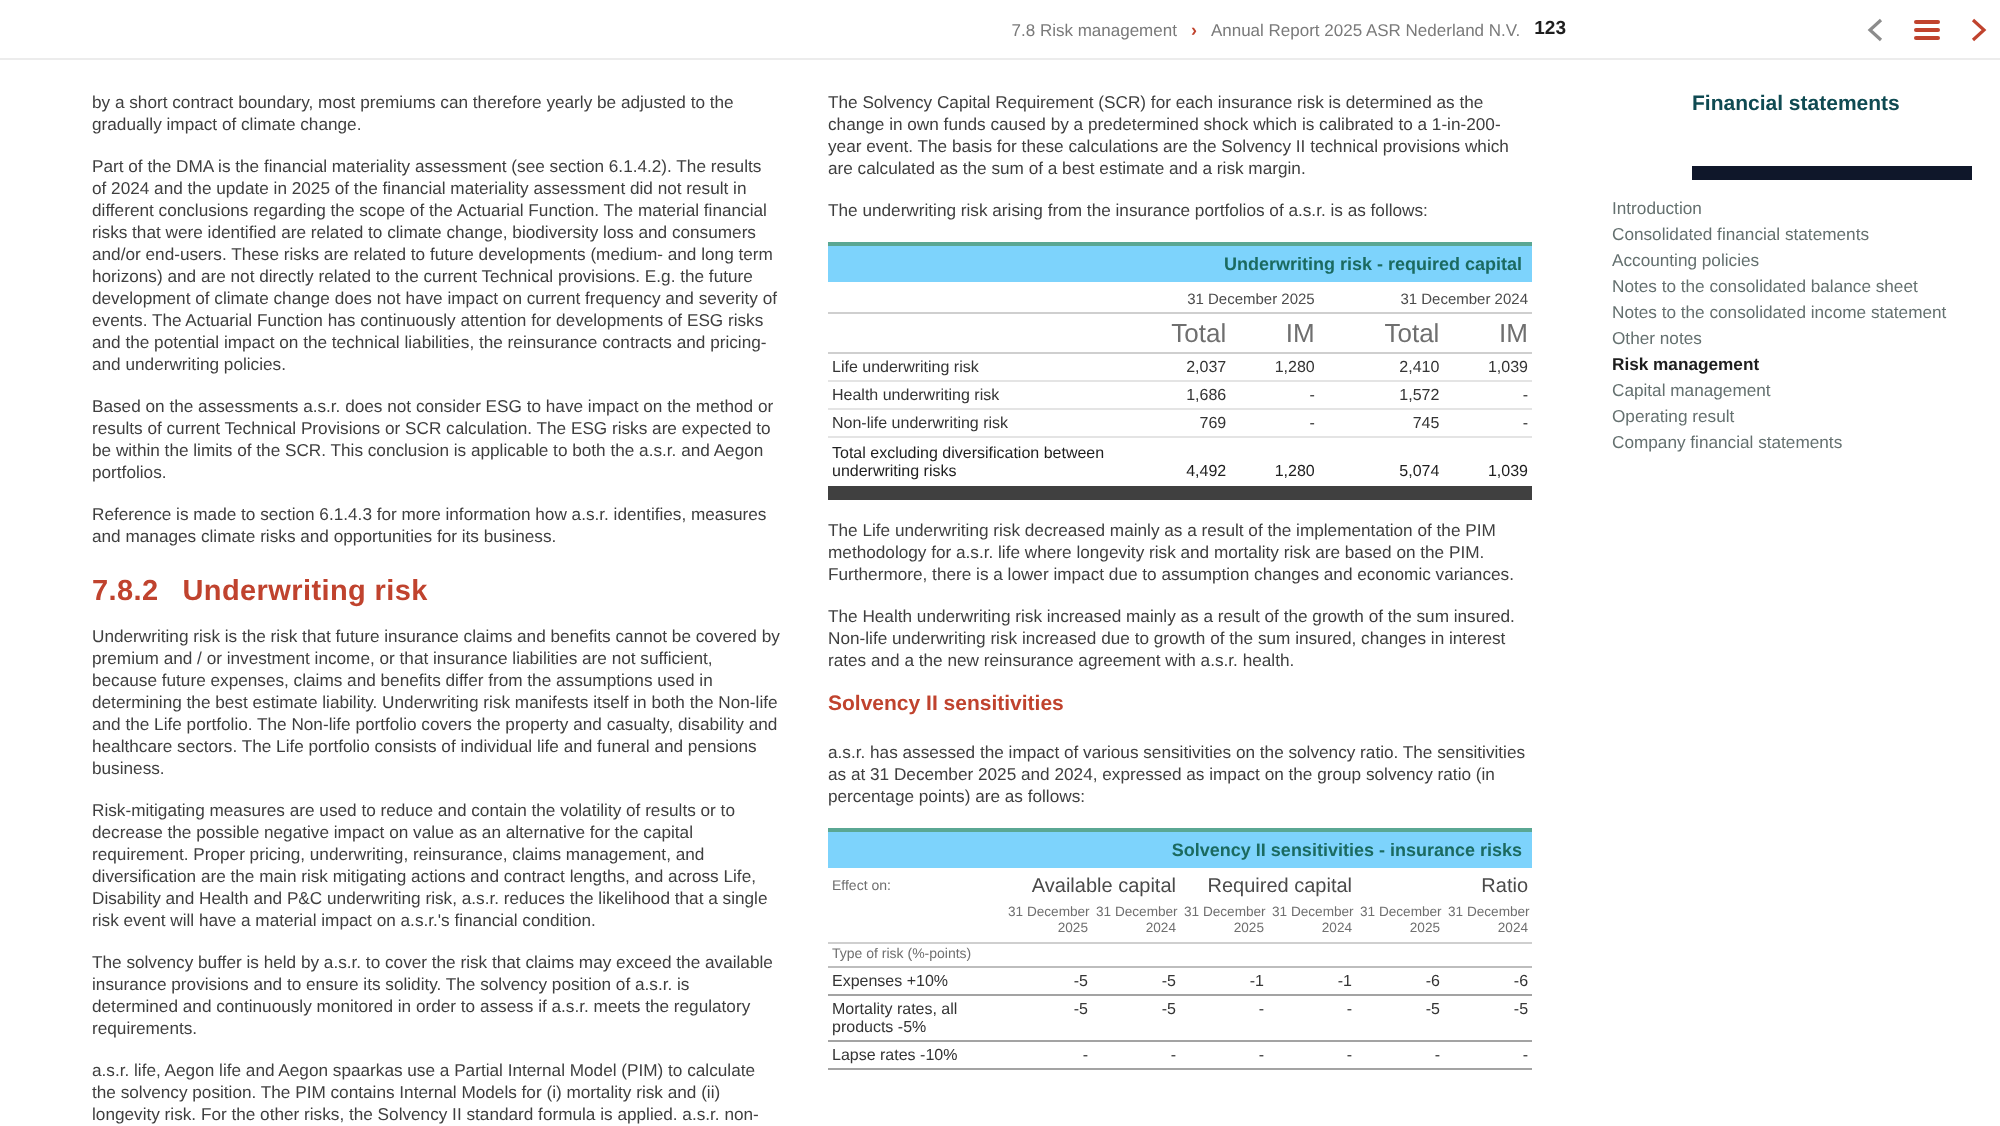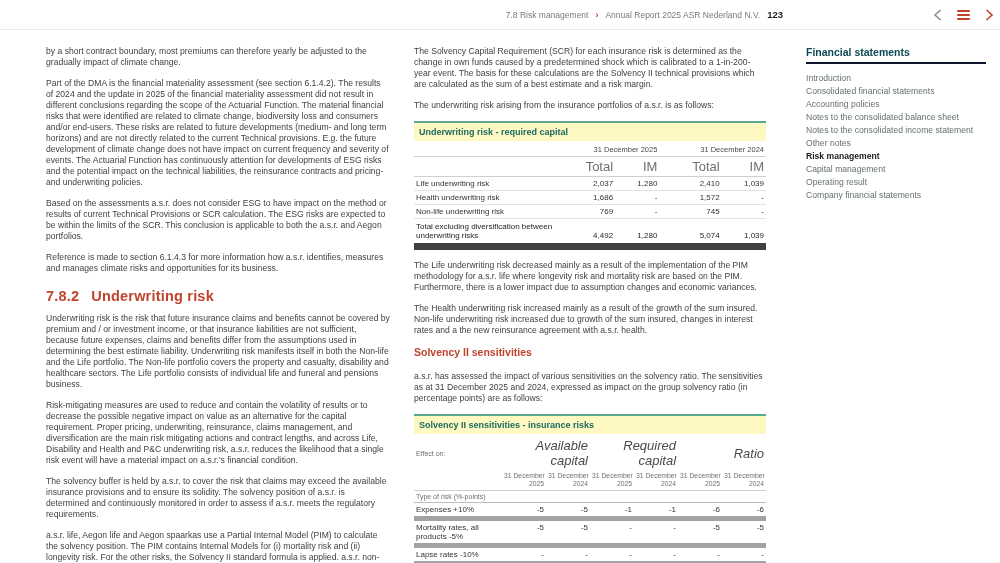--- a/index.html
+++ b/index.html
@@ -31,54 +31,55 @@
   .col.right { width: 352px; margin-left: 24px; }
   p.body { font-size: 8.6px; line-height: 11px; margin-bottom: 10px; color: #3f3f3f; }
   h2.section { color: #c0432e; font-size: 14.5px; font-weight: bold; margin: 14px 0 9px 0; letter-spacing: 0.2px; }
   h2.section .num { margin-right: 12px; }
   h3.sub { color: #c0432e; font-size: 10.5px; font-weight: bold; margin: 2px 0 13px 0; }
 
   
   .tbl { margin-bottom: 10px; }
   .tbl-title {
     border-top: 2px solid #5aa793;
-    background: #fef9c3;
+    background: #7dd3fc;
     color: #1b6a60;
     font-weight: bold; font-size: 9px;
     padding: 4px 5px;
+    text-align: right;
   }
   table { width: 100%; border-collapse: collapse; font-size: 8px; table-layout: fixed; }
   th, td { font-weight: normal; padding: 2px 2px; }
   .lbl { text-align: left; }
   .num { text-align: right; }
   
   .t1 .c-lbl { width: 142px; }
   .t1 .c1 { width: 58px; } .t1 .c2 { width: 44px; } .t1 .c3 { width: 62px; } .t1 .c4 { width: 44px; }
   .t1 .grp { font-size: 7.5px; color: #4a4a4a; text-align: right; border-bottom: 1px solid #cfcfcf; padding-top: 4px; }
   .t1 .sub { font-size: 13px; color: #6f6f6f; border-bottom: 1px solid #cfcfcf; }
   .t1 tbody td { border-bottom: 1px solid #e4e4e4; color: #343434; }
   .t1 tr.total td {
     font-weight: normal; color: #1e1e1e;
     border-top: 1px solid #4a4a4a; border-bottom: 7px solid #404040;
     vertical-align: bottom; padding-top: 3px; padding-bottom: 3px;
   }
   
   .t2 .c-lbl { width: 88px; }
   .t2 .cn { width: 44px; }
   .t2 .effect { font-size: 7px; color: #6f6f6f; text-align: left; padding-top: 4px; }
-  .t2 .grp { font-size: 13px; color: #4a4a4a; text-align: right; padding-top: 4px; font-style: italic; }
+  .t2 .grp { font-size: 10px; color: #4a4a4a; text-align: right; padding-top: 4px; }
   .t2 .sub { font-size: 6.8px; color: #6f6f6f; text-align: right; line-height: 8px; border-bottom: 1px solid #cfcfcf; padding-bottom: 2px; }
   .t2 .typerow td { font-size: 7px; color: #6f6f6f; border-bottom: 1px solid #bdbdbd; padding: 2px 2px; }
-  .t2 tbody td.data { border-bottom: 5px solid #a3a3a3; color: #343434; vertical-align: top; }
+  .t2 tbody td.data { border-bottom: 1px solid #a3a3a3; color: #343434; vertical-align: top; }
 
   
   .sidebar { position: absolute; top: 46px; left: 806px; width: 180px; }
   .sidebar-title {
     font-size: 10.5px; font-weight: bold; color: #0f4a52;
-    padding-bottom: 4px; border-bottom: 2px solid #0f172a; margin-bottom: 8px;
+    padding-bottom: 25px; border-bottom: 7px solid #0f172a; margin-bottom: 8px; margin-left: 40px;
   }
   .sidebar a { display: block; font-size: 8.6px; color: #64706f; line-height: 13px; text-decoration: none; cursor: pointer; }
   .sidebar a.active { color: #1d1d1d; font-weight: bold; }
 </style>
 </head>
 <body>
 
 <div class="topbar">
   <div class="spacer"></div>
   <div class="breadcrumb">

